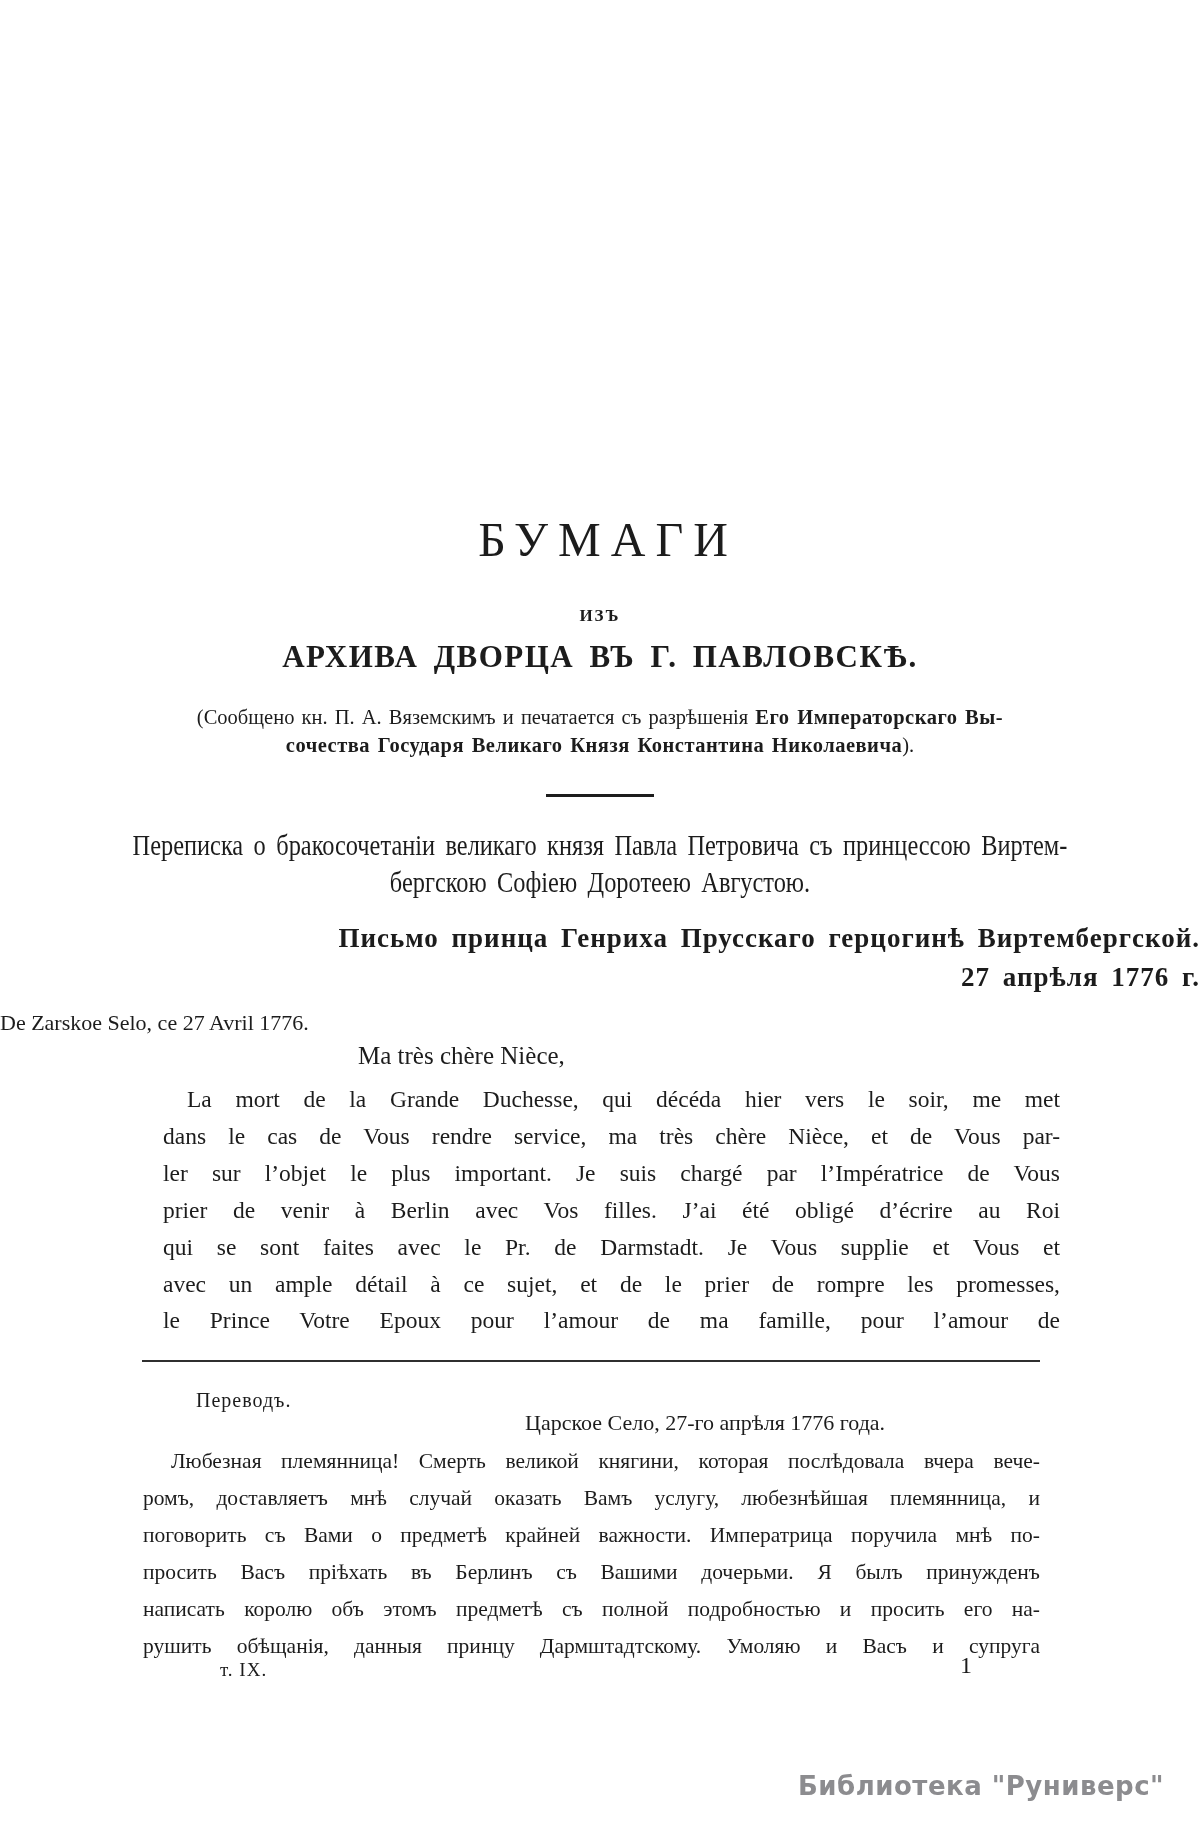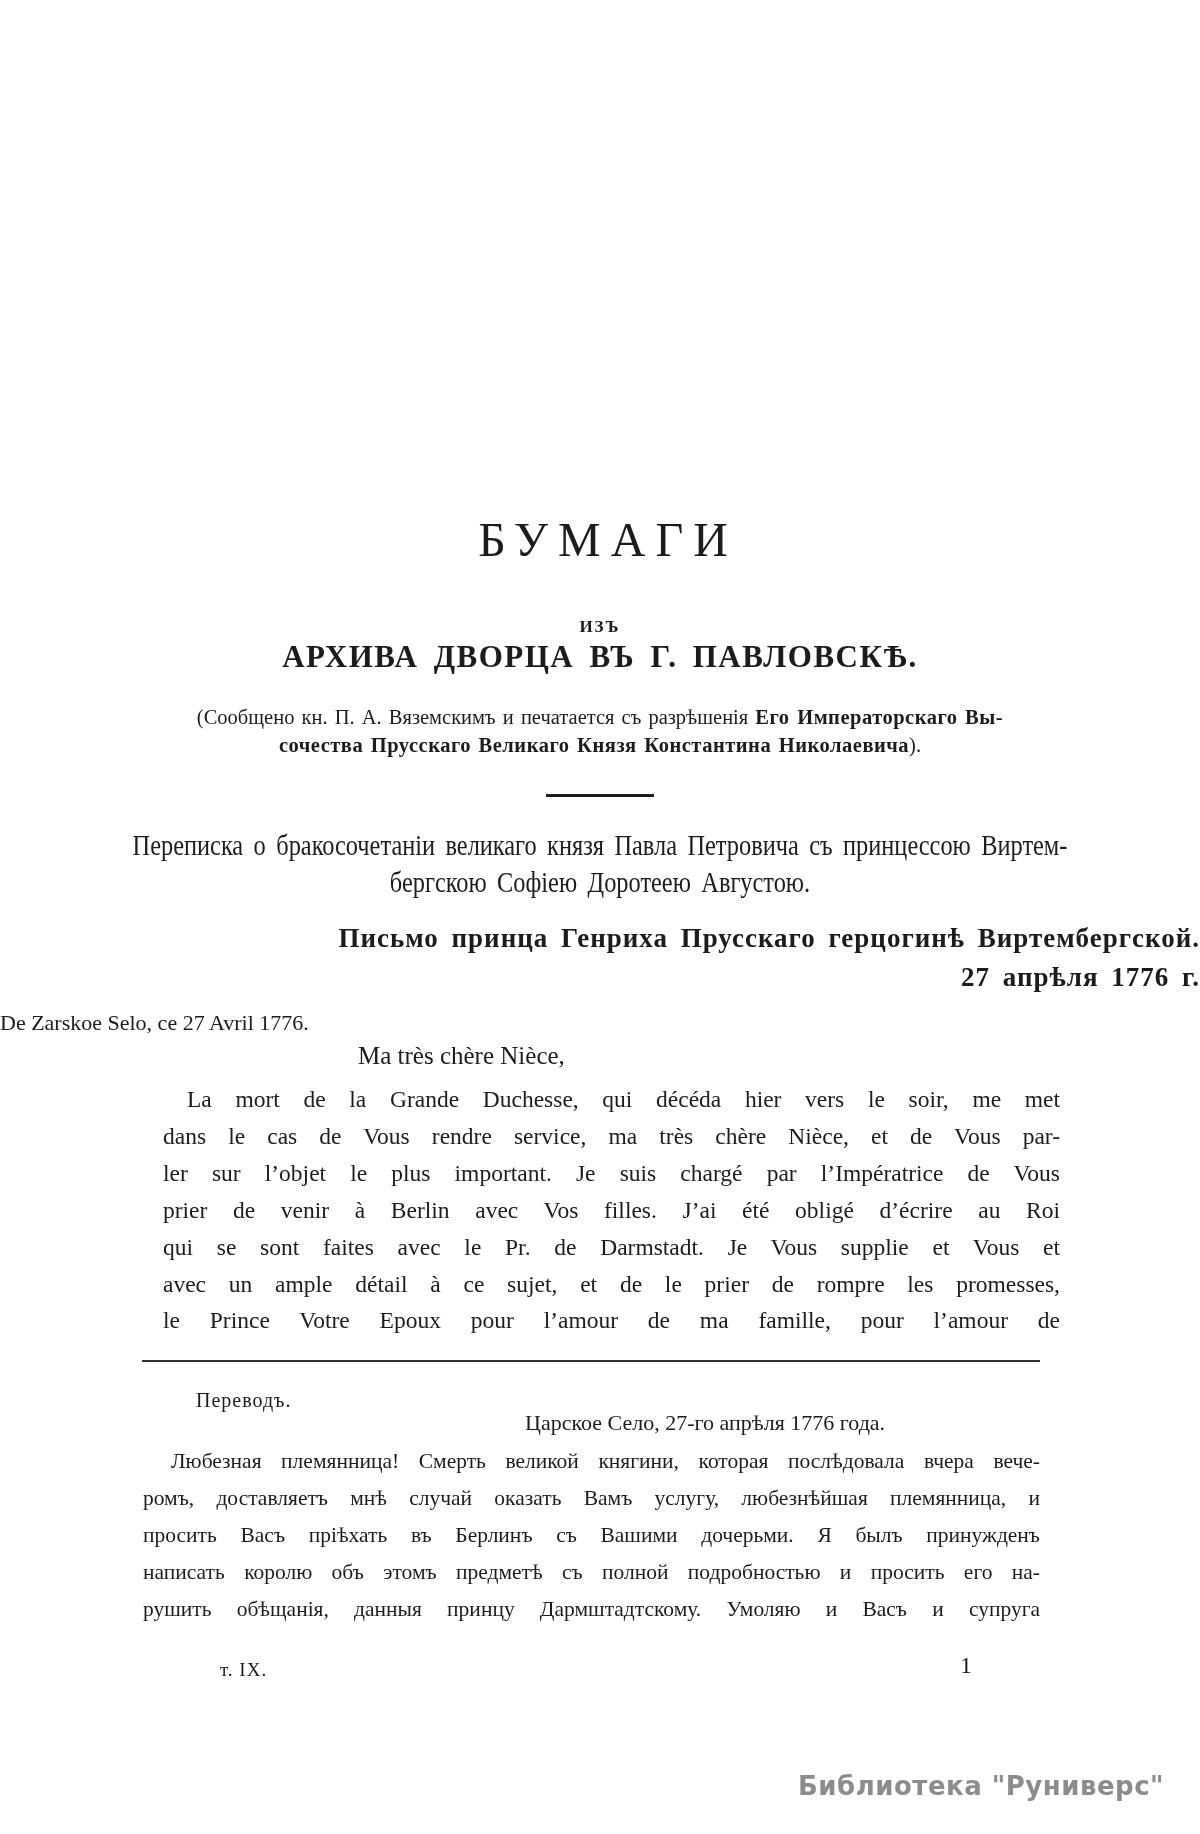--- a/index.html
+++ b/index.html
@@ -21,21 +21,20 @@
     letter-spacing: 10px;
     font-weight: normal;
     margin-left: 16px;
   }
   .masthead-iz {
     top: 606px; left: 0; right: 0;
     text-align: center;
     font-size: 17px;
     font-weight: bold;
     letter-spacing: 2px;
-    margin-top: 11px;
   }
   .masthead-sub {
     top: 639px; left: 0; right: 0;
     text-align: center;
     font-size: 31px;
     font-weight: bold;
     letter-spacing: 1.5px;
     word-spacing: 6px;
   }
   .credit {
@@ -131,21 +130,21 @@
 <body>
 
 <div class="page">
 
   <div class="abs masthead-title">БУМАГИ</div>
   <div class="abs masthead-iz">ИЗЪ</div>
   <div class="abs masthead-sub">АРХИВА ДВОРЦА ВЪ Г. ПАВЛОВСКѢ.</div>
 
   <div class="abs credit">
     <div><span>(Сообщено кн. П. А. Вяземскимъ и печатается съ разрѣшенія </span><b>Его Императорскаго Вы-</b></div>
-    <div><b>сочества Прусскаго Великаго Князя Константина Николаевича</b><span>).</span></div>
+    <div><b>сочества Государя Великаго Князя Константина Николаевича</b><span>).</span></div>
   </div>
 
   <div class="abs rule-short"></div>
 
   <div class="abs sec-heading">
     <div>Переписка о бракосочетаніи великаго князя Павла Петровича съ принцессою Виртем-</div>
     <div>бергскою Софіею Доротеею Августою.</div>
   </div>
 
   <div class="abs letter-heading">
@@ -166,20 +165,21 @@
       <div class="line">le Prince Votre Epoux pour l’amour de ma famille, pour l’amour de</div>
     </div>
 
   <div class="abs fn-rule"></div>
   <div class="abs fn-label">Переводъ.</div>
   <div class="abs dateline-ru">Царское Село, 27-го апрѣля 1776 года.</div>
 
   <div class="abs body-block ru-body">
       <div class="line">Любезная племянница! Смерть великой княгини, которая послѣдовала вчера вече-</div>
       <div class="line">ромъ, доставляетъ мнѣ случай оказать Вамъ услугу, любезнѣйшая племянница, и</div>
+      <div class="line">поговорить съ Вами о предметѣ крайней важности. Императрица поручила мнѣ по-</div>
       <div class="line">просить Васъ пріѣхать въ Берлинъ съ Вашими дочерьми. Я былъ принужденъ</div>
       <div class="line">написать королю объ этомъ предметѣ съ полной подробностью и просить его на-</div>
       <div class="line">рушить обѣщанія, данныя принцу Дармштадтскому. Умоляю и Васъ и супруга</div>
     </div>
 
   <div class="abs footer-volume">т. IX.</div>
   <div class="abs page-number">1</div>
 
   <div class="abs watermark">Библиотека "Руниверс"</div>
 

